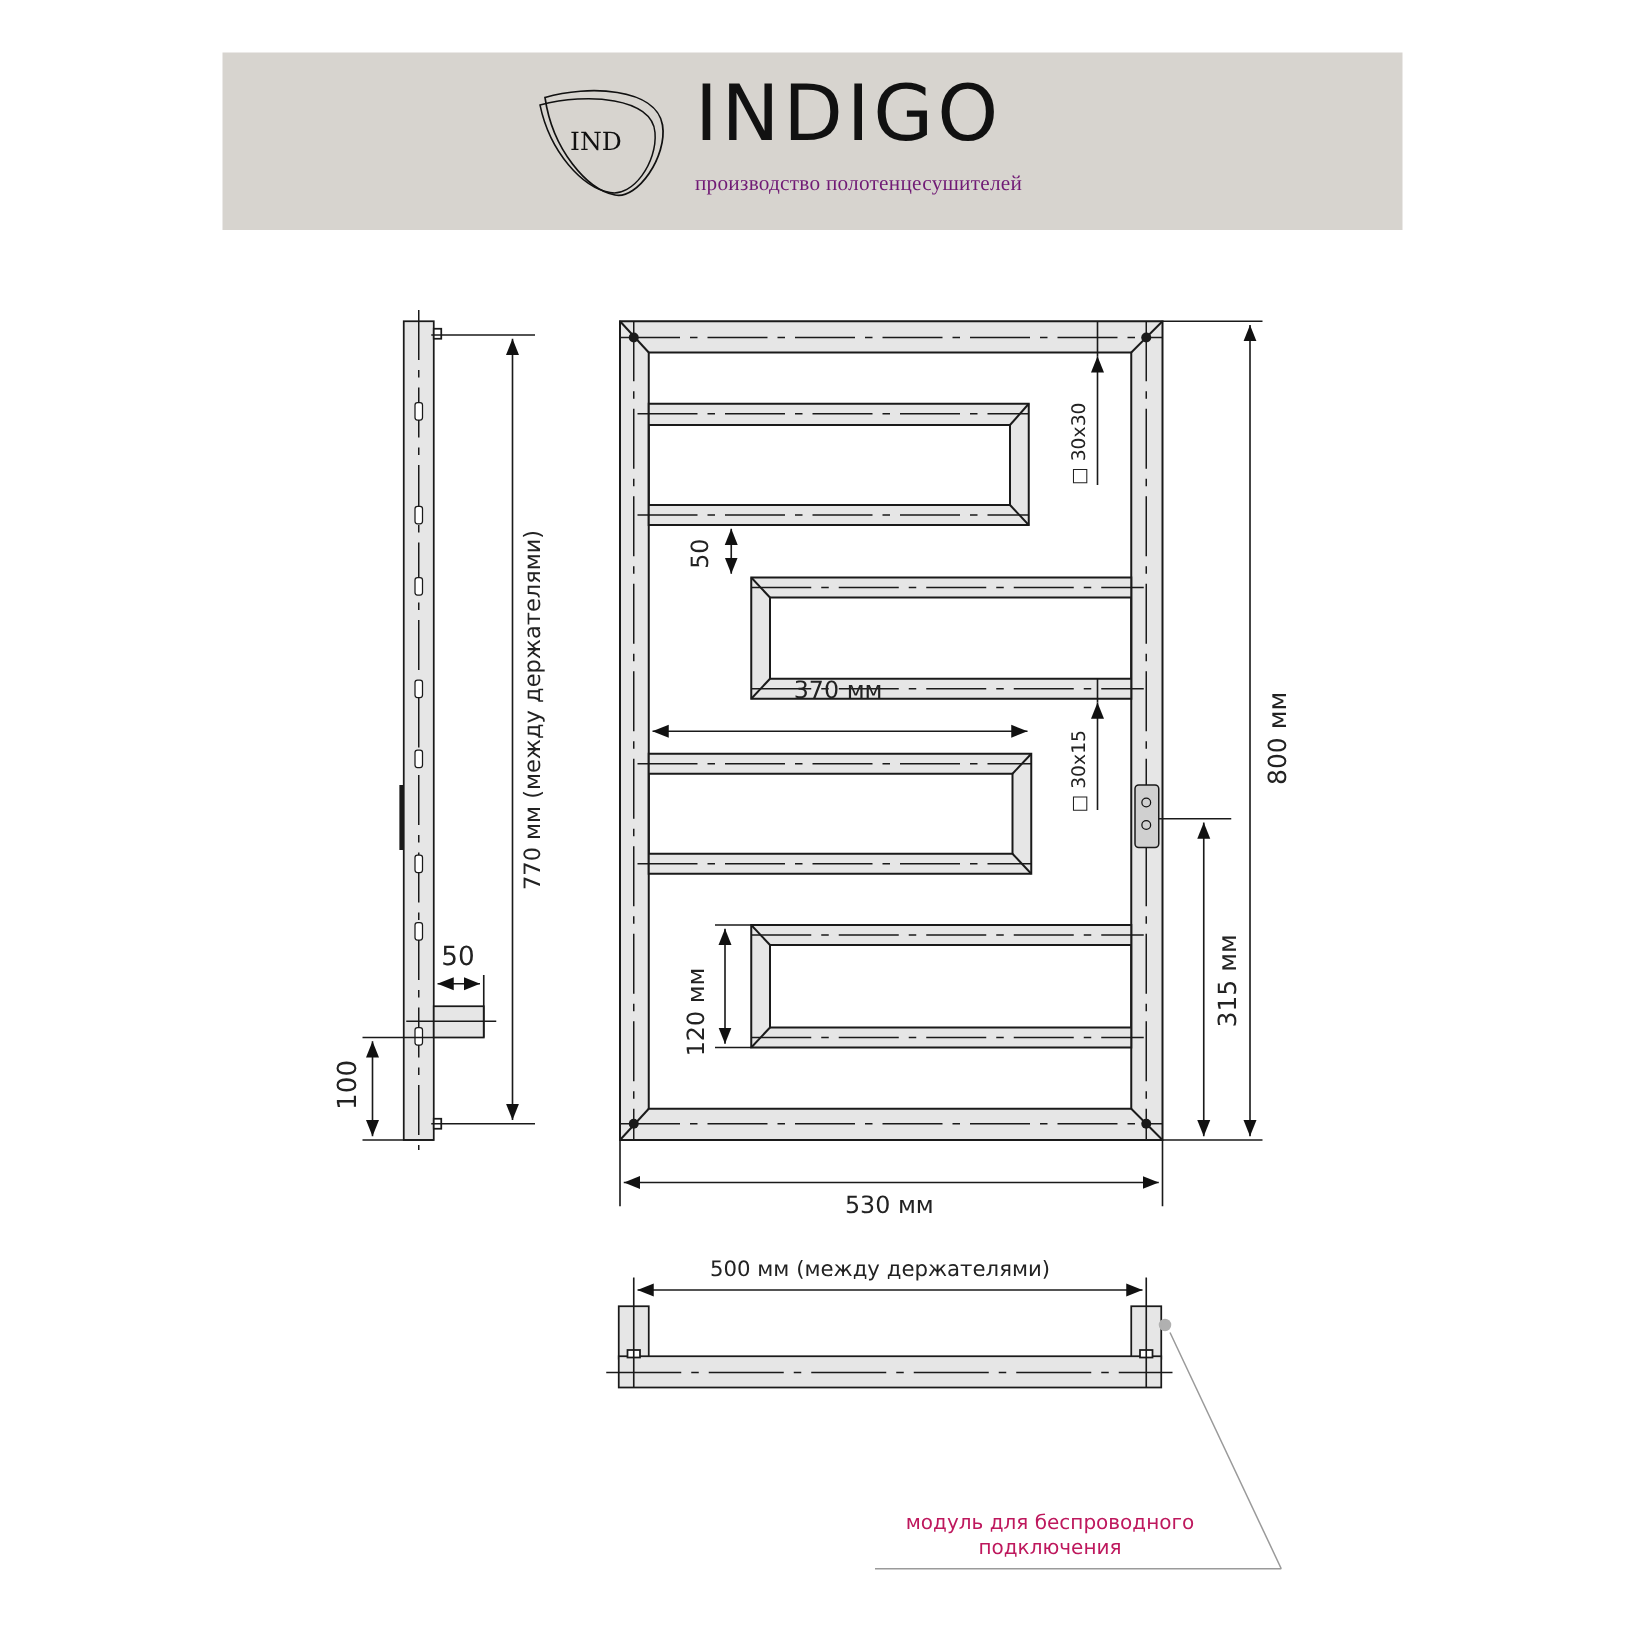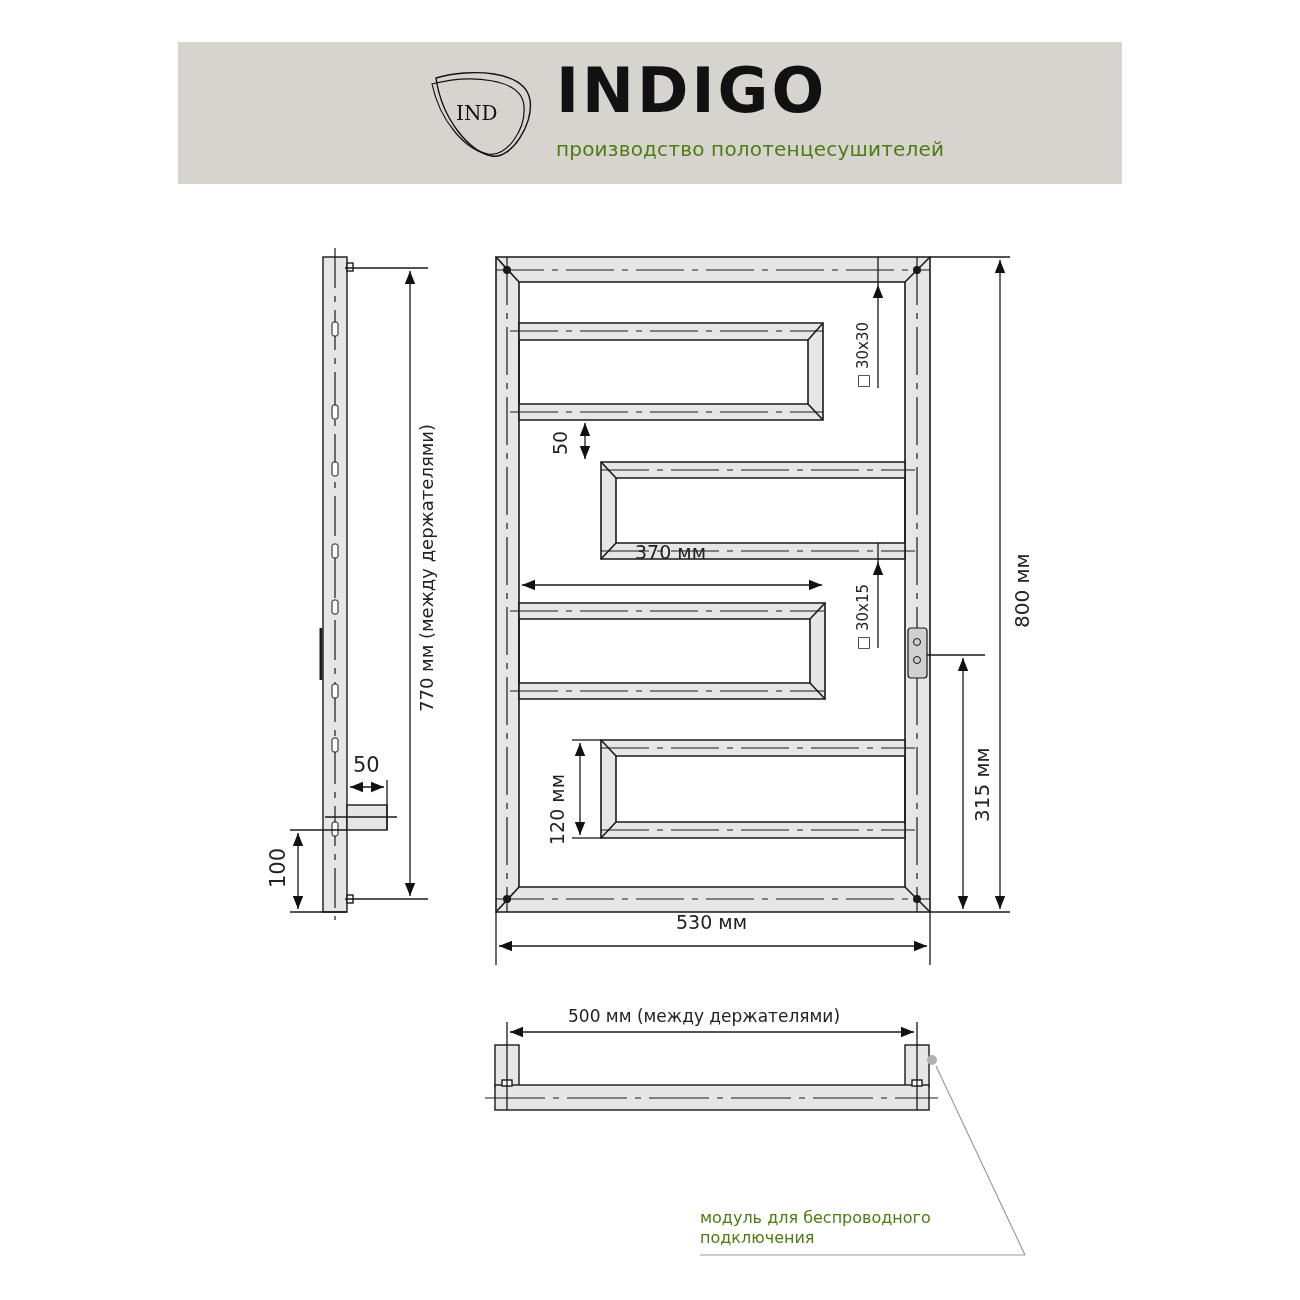--- a/index.html
+++ b/index.html
@@ -1,25 +1,25 @@
 <!DOCTYPE html>
 <html><head>
 <meta charset="utf-8">
 <style>
   html, body { margin:0; padding:0; background:#ffffff; }
   body { width:1300px; height:1300px; position:relative; overflow:hidden; font-family:"DejaVu Sans", sans-serif; }
   .header { position:absolute; left:178px; top:42px; width:944px; height:142px; background:#d7d4cf; }
-  .brand { position:absolute; left:556px; top:60px; font-size:62px; letter-spacing:3px; color:#111; font-weight:700; line-height:1; font-family:"DejaVu Sans", sans-serif; }
-  .tagline { position:absolute; left:556px; top:137px; font-size:20px; color:#4d7c0f; letter-spacing:0.2px; }
+  .brand { position:absolute; left:556px; top:60px; font-size:62px; letter-spacing:3px; color:#111; font-weight:400; line-height:1; font-family:"DejaVu Sans", sans-serif; }
+  .tagline { position:absolute; left:556px; top:137px; font-size:17px; color:#701a75; letter-spacing:0.2px;font-family:Liberation Serif, serif; }
   .logo { position:absolute; left:430px; top:70px; width:110px; height:90px; }
   svg.drawing { position:absolute; left:0; top:0; }
   .lbl { position:absolute; font-size:19px; color:#222; white-space:nowrap; line-height:1; }
   .rot { transform-origin:left top; transform:rotate(-90deg); }
   .small { font-size:15px; }
-  .note { position:absolute; left:700px; top:1208px; font-size:16px; color:#4d7c0f; line-height:20px; }
+  .note { position:absolute; left:700px; top:1208px; font-size:16px; color:#be185d; line-height:20px;text-align:center; }
 </style>
 </head>
 <body>
 
 <div class="header"></div>
 <svg class="logo" viewBox="0 0 110 90" width="110" height="90">
   <path d="M6 8 C 40 -2, 95 0, 100 30 C 104 55, 80 90, 62 86 C 40 82, 12 50, 6 8 Z" fill="none" stroke="#111" stroke-width="1.4"></path>
   <path d="M2 14 C 40 4, 92 8, 94 36 C 96 60, 76 88, 58 84 C 36 80, 10 52, 2 14 Z" fill="none" stroke="#111" stroke-width="1.2"></path>
   <text x="26" y="50" font-family="DejaVu Serif, serif" font-size="20" fill="#111">IND</text>
 </svg>
@@ -161,21 +161,21 @@
       <line x1="917" y1="1022" x2="917" y2="1110"></line>
     <line x1="510" y1="1032" x2="914" y2="1032" marker-start="url(#arr)" marker-end="url(#arr)"></line>
   </g>
   <circle cx="932" cy="1060" r="5" fill="#b0b0b0"></circle>
   <line x1="936" y1="1066" x2="1025" y2="1255" stroke="#9a9a9a" stroke-width="1.2"></line>
   <line x1="700" y1="1255" x2="1025" y2="1255" stroke="#9a9a9a" stroke-width="1.2"></line>
 </svg>
 
 <div class="lbl rot" style="left:1012px; top:628px; font-size:20px;">800 мм</div>
 <div class="lbl rot" style="left:972px; top:822px; font-size:20px;">315 мм</div>
-<div class="lbl" style="left:676px; top:913px;">530 мм</div>
+<div class="lbl" style="left:676px; top:955px;">530 мм</div>
 <div class="lbl" style="left:635px; top:543px;">370 мм</div>
 <div class="lbl rot" style="left:551px; top:455px;">50</div>
 <div class="lbl rot" style="left:548px; top:845px;">120 мм</div>
 <div class="lbl rot small" style="left:856px; top:388px;">□ 30x30</div>
 <div class="lbl rot small" style="left:856px; top:650px;">□ 30x15</div>
 <div class="lbl rot" style="left:418px; top:712px; font-size:18px;">770 мм (между держателями)</div>
 <div class="lbl" style="left:353px; top:755px; font-size:21px;">50</div>
 <div class="lbl rot" style="left:268px; top:888px; font-size:21px;">100</div>
 <div class="lbl" style="left:568px; top:1008px; font-size:17px;">500 мм (между держателями)</div>
 <div class="note" style="width:280px;">модуль для беспроводного подключения</div>

